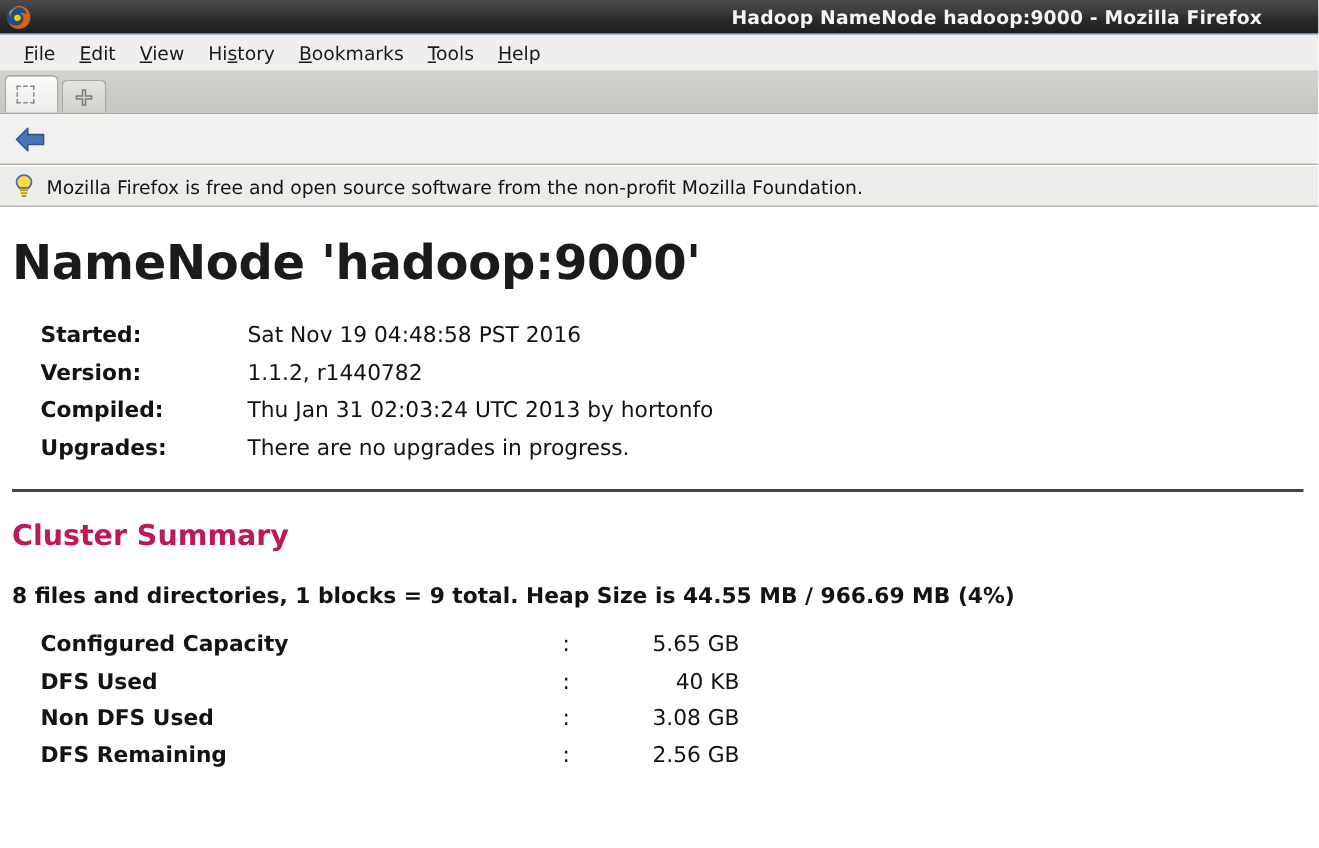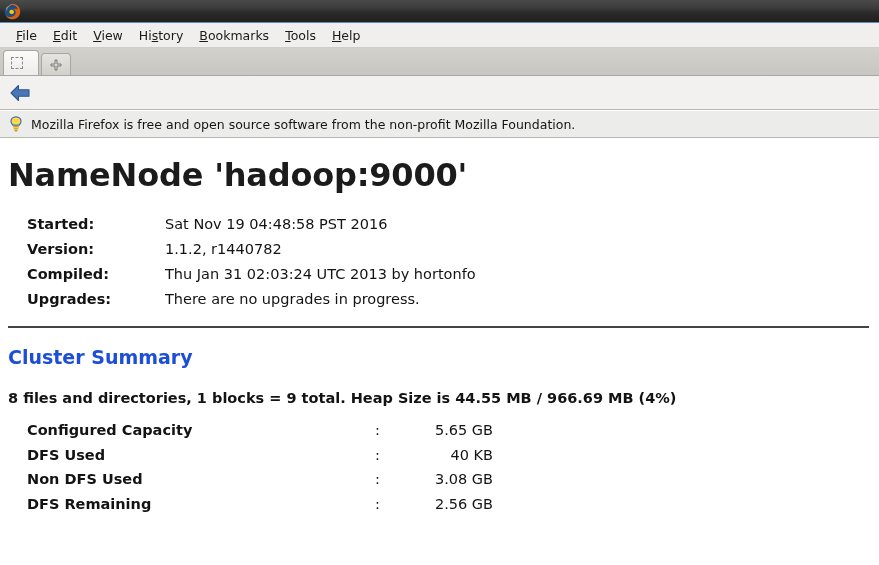--- a/index.html
+++ b/index.html
@@ -213,21 +213,21 @@
     line-height: 19px;
   }
   hr.sep {
     border: none;
     border-top: 2px solid #444444;
     margin: 14px 2px 0 0;
   }
   h2.section {
     font-size: 19px;
     font-weight: bold;
-    color: #1d4ed8;
+    color: #be185d;
     margin: 18px 0 0 0;
   }
   p.summary {
     font-size: 14.5px;
     font-weight: bold;
     color: #131313;
     margin: 22px 0 0 0;
   }
   table.cap {
     margin-top: 12px;
@@ -257,20 +257,21 @@
 </head>
 <body>
 
 <div id="titlebar">
   <svg id="ff-logo" viewBox="0 0 32 32">
     <circle cx="16" cy="16" r="15" fill="#1a4f8a"></circle>
     <path d="M16 1.6c8 0 14.4 6.4 14.4 14.4S24 30.4 16 30.4c-6 0-10.6-3.2-12.8-8 3 3.4 6.6 4.6 10.2 4 5-0.8 8.2-4.4 8.6-8.2 0.4-3.6-1.6-6-4.2-7 2.8-1.2 6-0.6 8.2 1.6C25.2 7 21 3.6 16 3.6c-3 0-5.6 1-7.6 2.8C10.4 3.4 13 1.6 16 1.6z" fill="#e66000"></path>
     <path d="M4.4 9.4c2-3 5.2-5 9-5.4-3.4 1.4-5.6 3.6-6.8 6-1 2-1.2 4.2-0.6 6.4-1.4-2.4-1.8-4.8-1.6-7z" fill="#f7941e"></path>
     <path d="M13.6 12.8c2.4-0.4 4.6 1 5 3.2 0.4 2.4-1.2 4.4-3.6 4.8-2.2 0.4-4.4-1-4.8-3.2-0.4-2.2 1.2-4.4 3.4-4.8z" fill="#ffcb00"></path>
   </svg>
+  <div id="window-title">Hadoop NameNode hadoop:9000 - Mozilla Firefox</div>
 </div>
 
 <div id="menubar">
   <div class="menu-item"><span class="acc">F</span>ile</div>
   <div class="menu-item"><span class="acc">E</span>dit</div>
   <div class="menu-item"><span class="acc">V</span>iew</div>
   <div class="menu-item">Hi<span class="acc">s</span>tory</div>
   <div class="menu-item"><span class="acc">B</span>ookmarks</div>
   <div class="menu-item"><span class="acc">T</span>ools</div>
   <div class="menu-item"><span class="acc">H</span>elp</div>

